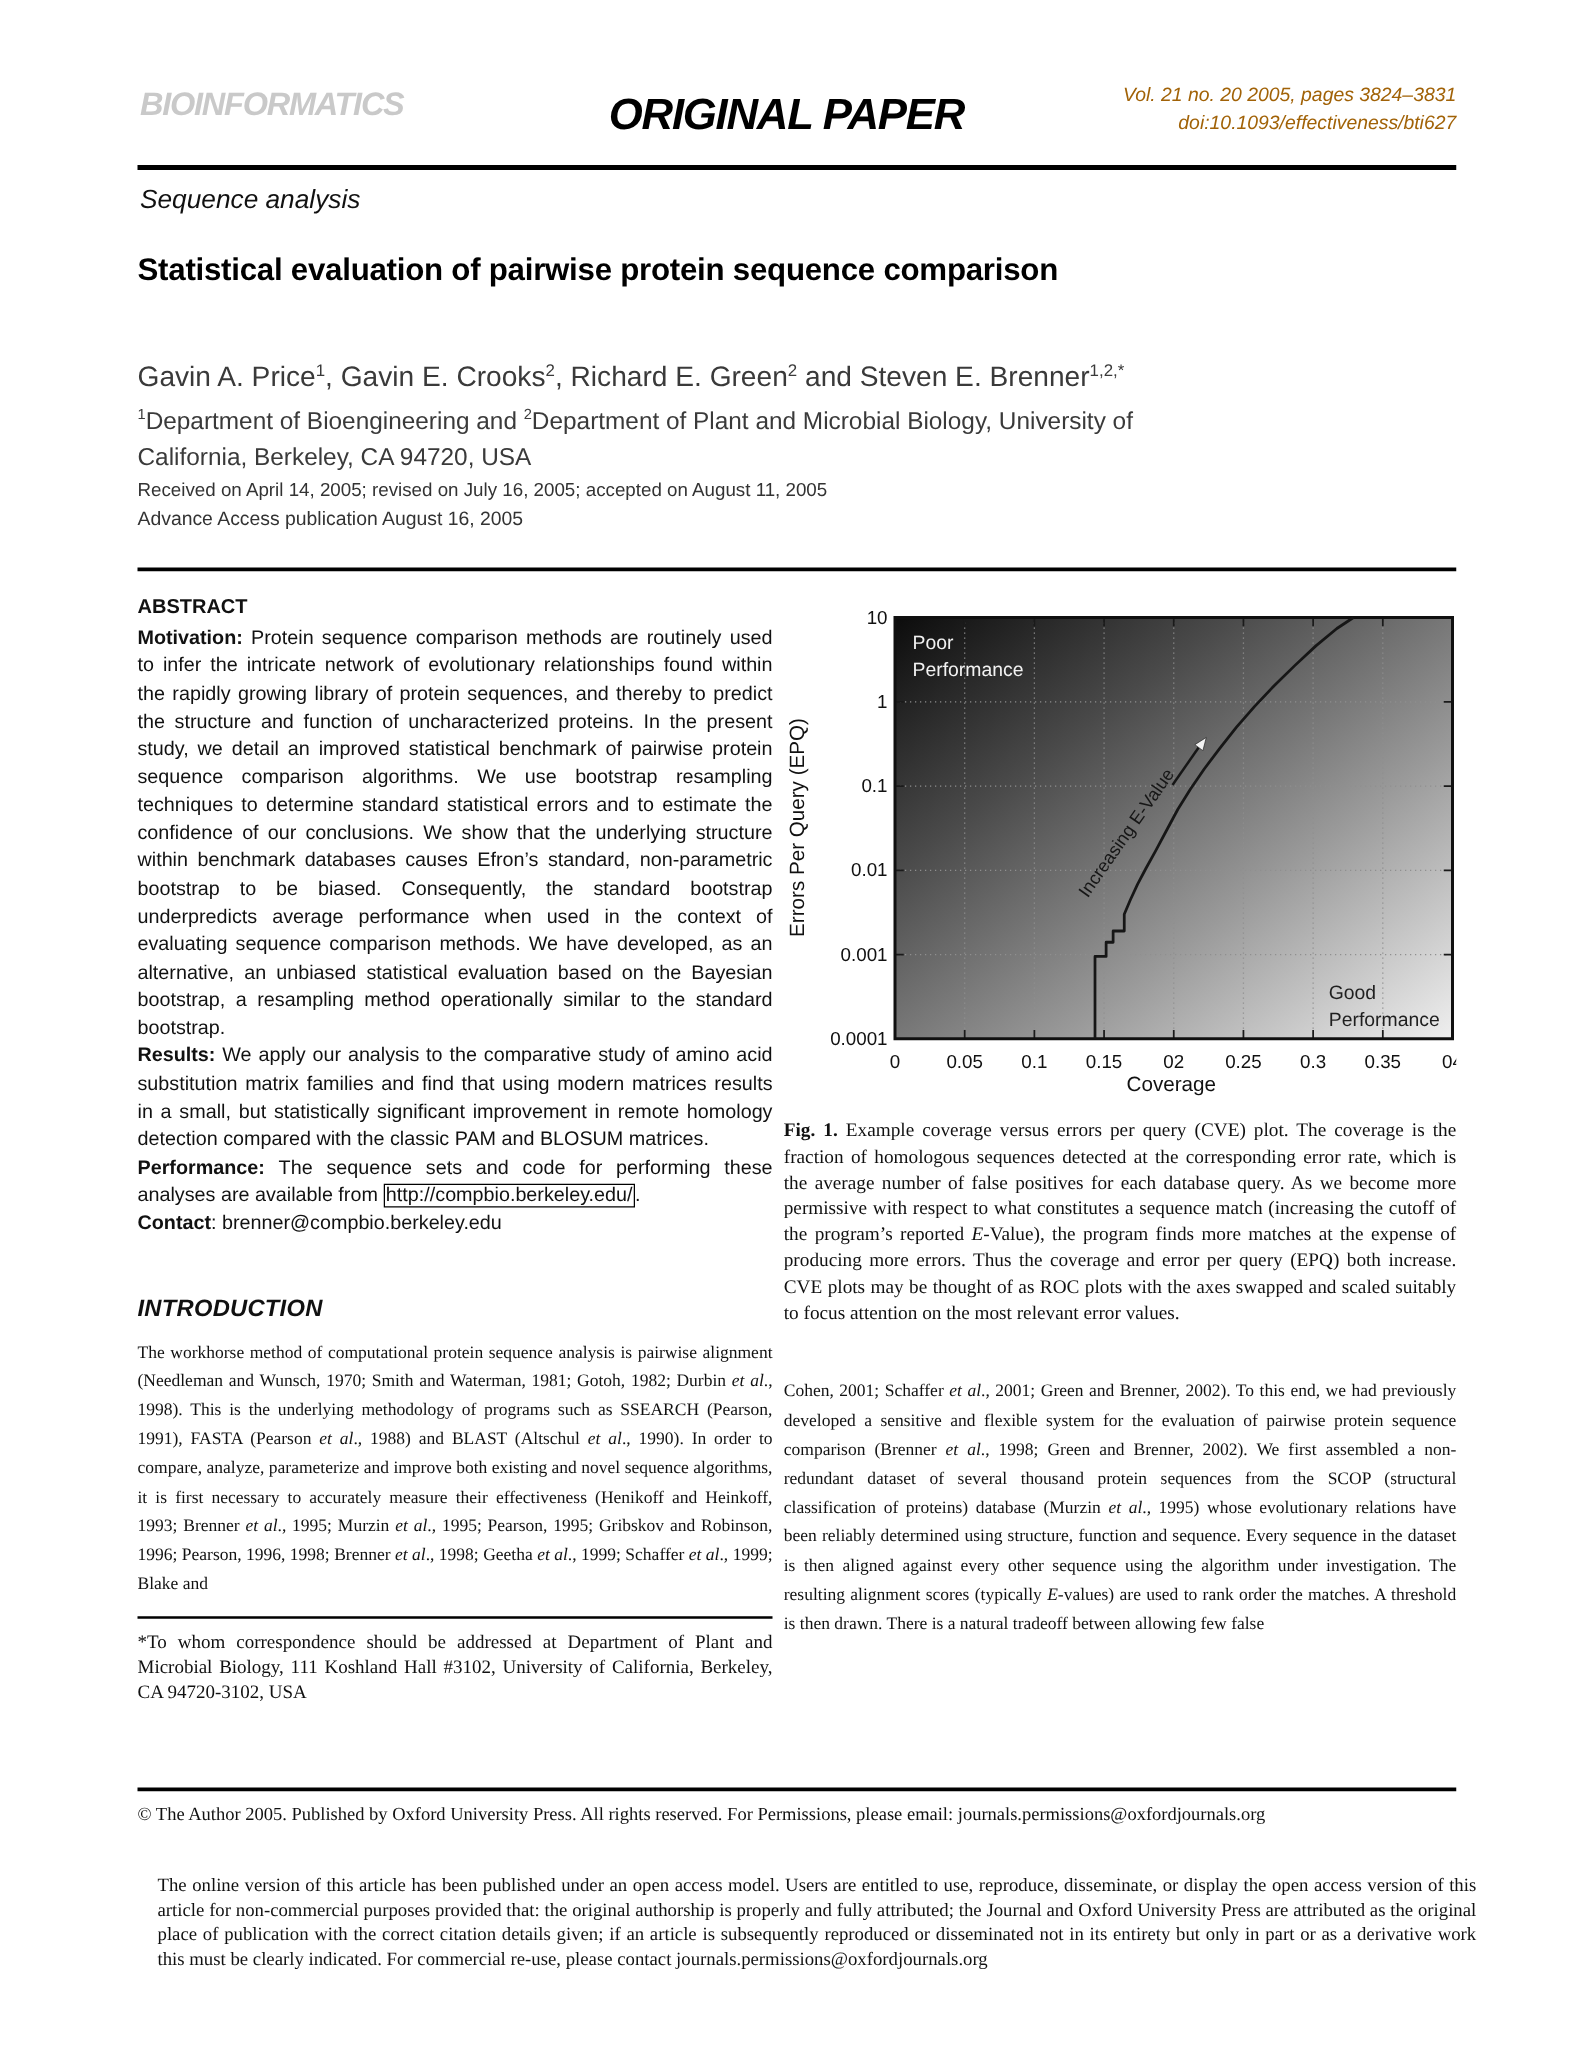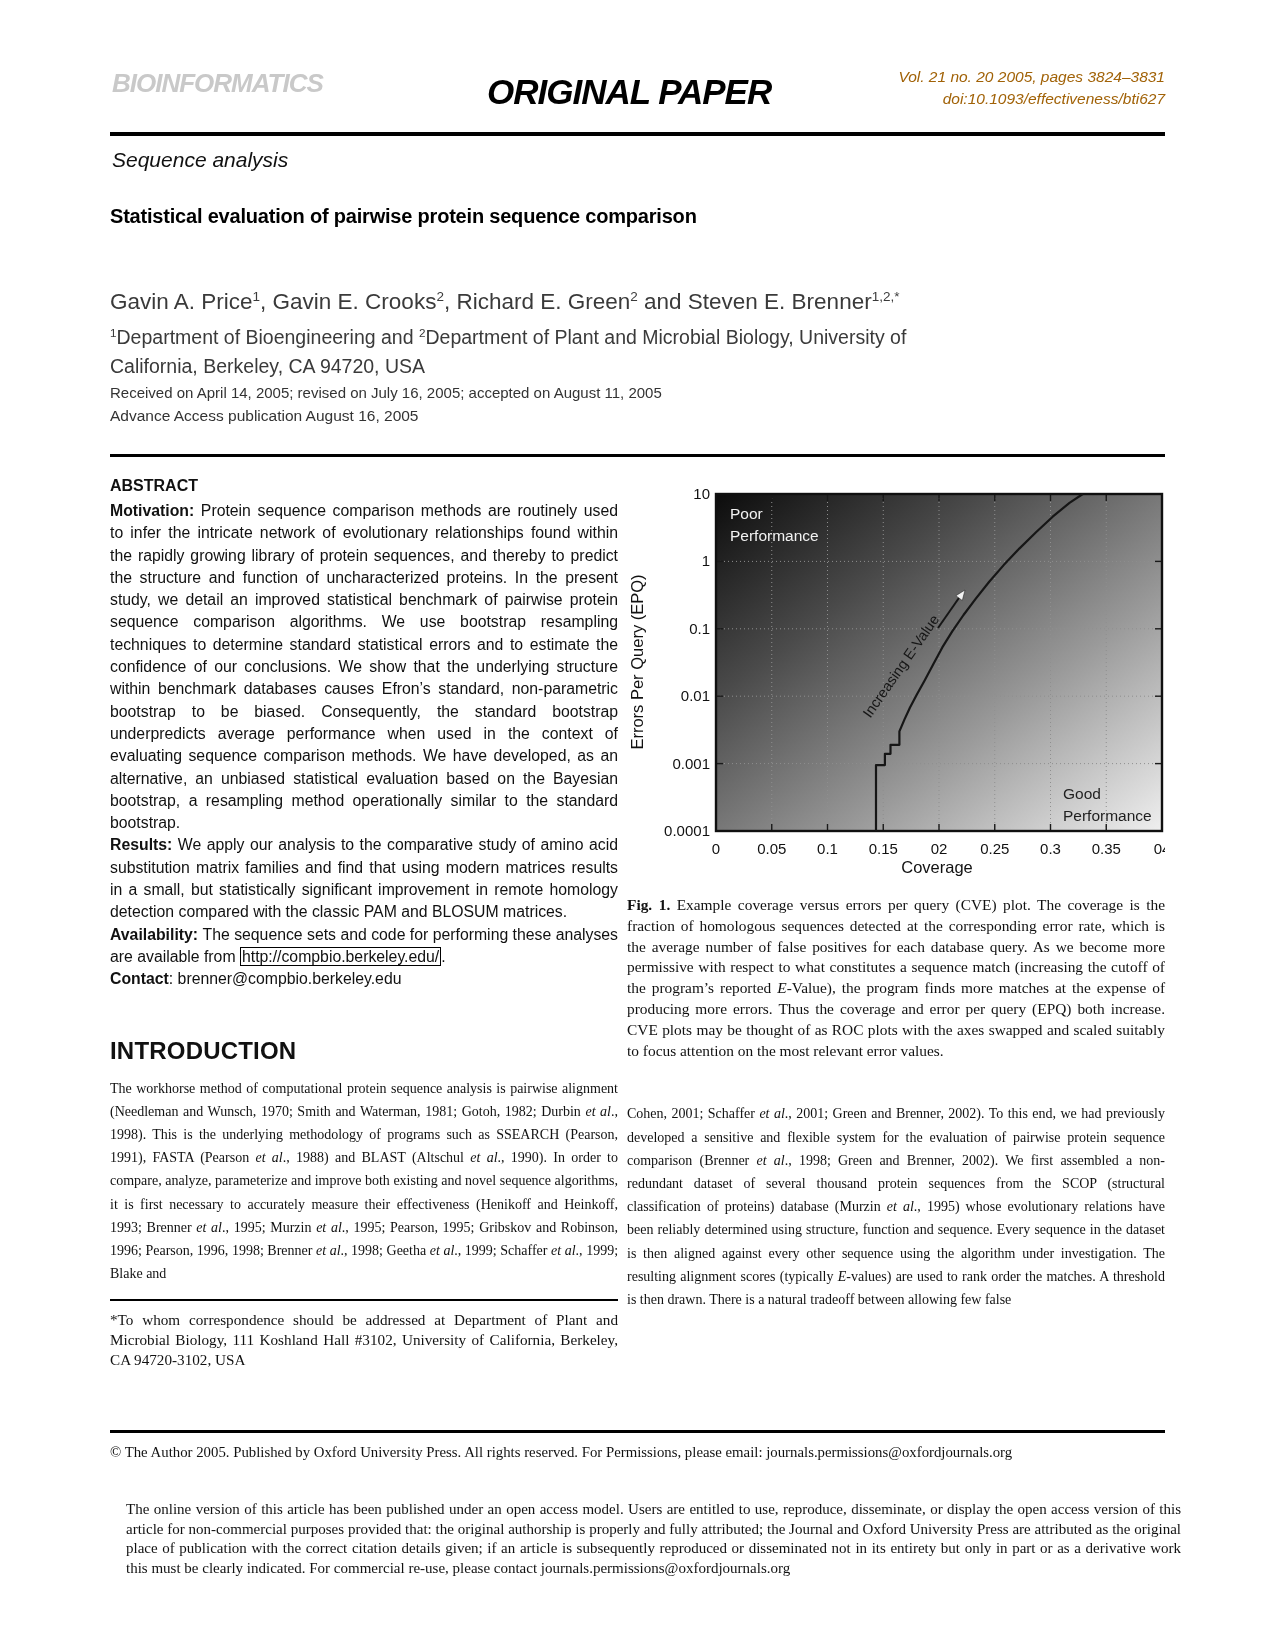--- a/index.html
+++ b/index.html
@@ -10,33 +10,33 @@
         font-size:26px;line-height:1;color:#c9c9c9;letter-spacing:-1px;}
   .ptype{position:absolute;left:487px;top:74px;font-style:italic;font-weight:bold;
         font-size:35px;line-height:1;color:#000;letter-spacing:-1px;}
   .volblock{position:absolute;right:110px;top:66px;text-align:right;font-style:italic;
         font-size:15.5px;line-height:1.45;color:#a16207;}
   .rule{position:absolute;left:110px;width:1055px;background:#000;}
   .rule1{top:132px;height:4px;}
   .rule2{top:454px;height:3px;}
   .rule3{top:1430px;height:3px;}
   .seclabel{position:absolute;left:112px;top:148px;font-style:italic;font-size:21px;color:#111;}
-  .title{position:absolute;left:110px;top:192px;margin:0;font-weight:bold;font-size:20px;
+  .title{position:absolute;left:110px;top:192px;margin:0;font-weight:bold;font-size:25px;
         line-height:49px;letter-spacing:-0.2px;color:#000;}
   .tl{display:block;}
   .authors{position:absolute;left:110px;top:289px;font-size:22.5px;color:#3a3a3a;}
   .affil{position:absolute;left:110px;top:323px;width:872px;font-size:19.5px;line-height:29px;color:#3a3a3a;}
   .recv{position:absolute;left:110px;top:384px;font-size:15px;color:#333;}
   .adv{position:absolute;left:110px;top:407px;font-size:15.5px;color:#333;}
   
   .leftcol{position:absolute;left:110px;top:477px;width:508px;}
   .rightcol{position:absolute;left:627px;top:462px;width:538px;}
   .absh{font-weight:bold;font-size:16px;margin:0 0 5px 0;}
   .ab{margin:0;font-size:15.8px;line-height:22.3px;text-align:justify;}
-  .introh{font-weight:bold;font-size:24px;margin:46px 0 12px 0;letter-spacing:0.2px;}
+  .introh{font-weight:bold;font-size:19px;margin:46px 0 12px 0;letter-spacing:0.2px;font-style:italic;}
   .body{margin:0;font-family:"Liberation Serif",serif;font-size:14px;line-height:23.2px;text-align:justify;}
   .fnrule{height:2px;background:#000;margin:14px 0 9px 0;}
   .fn{margin:0;font-family:"Liberation Serif",serif;font-size:15.2px;line-height:20px;text-align:justify;}
   .cap{margin:8px 0 0 0;font-family:"Liberation Serif",serif;font-size:15.4px;line-height:20.8px;text-align:justify;}
   .rbody{margin-top:41px;}
   
   .copy{position:absolute;left:110px;top:1444px;width:1055px;margin:0;
         font-family:"Liberation Serif",serif;font-size:14.8px;color:#111;}
   .oa{position:absolute;left:110px;top:1484px;width:1055px;margin:16px;
         font-family:"Liberation Serif",serif;font-size:15px;line-height:19.5px;text-align:justify;color:#111;}
@@ -81,21 +81,21 @@
   <div class="affil"><span class="run-sup">1</span><span>Department of Bioengineering and </span><span class="run-sup">2</span><span>Department of Plant and Microbial Biology, University of California, Berkeley, CA 94720, USA</span></div>
   <div class="recv">Received on April 14, 2005; revised on July 16, 2005; accepted on August 11, 2005</div>
   <div class="adv">Advance Access publication August 16, 2005</div>
 
   <div class="rule rule2"></div>
 
   <div class="leftcol">
     <div class="absh">ABSTRACT</div>
     <p class="ab"><span class="run-b">Motivation: </span><span>Protein sequence comparison methods are routinely used to infer the intricate network of evolutionary relationships found within the rapidly growing library of protein sequences, and thereby to predict the structure and function of uncharacterized proteins. In the present study, we detail an improved statistical benchmark of pairwise protein sequence comparison algorithms. We use bootstrap resampling techniques to determine standard statistical errors and to estimate the confidence of our conclusions. We show that the underlying structure within benchmark databases causes Efron’s standard, non-parametric bootstrap to be biased. Consequently, the standard bootstrap underpredicts average performance when used in the context of evaluating sequence comparison methods. We have developed, as an alternative, an unbiased statistical evaluation based on the Bayesian bootstrap, a resampling method operationally similar to the standard bootstrap.</span></p>
     <p class="ab"><span class="run-b">Results: </span><span>We apply our analysis to the comparative study of amino acid substitution matrix families and find that using modern matrices results in a small, but statistically significant improvement in remote homology detection compared with the classic PAM and BLOSUM matrices.</span></p>
-    <p class="ab"><span class="run-b">Availability: </span><span>The sequence sets and code for performing these analyses are available from </span><span class="run-link">http://compbio.berkeley.edu/</span><span>.</span></p>
+    <p class="ab"><span class="run-b">Performance: </span><span>The sequence sets and code for performing these analyses are available from </span><span class="run-link">http://compbio.berkeley.edu/</span><span>.</span></p>
     <p class="ab"><span class="run-b">Contact</span><span>: brenner@compbio.berkeley.edu</span></p>
 
     <div class="introh">INTRODUCTION</div>
     <p class="body"><span>The workhorse method of computational protein sequence analysis is pairwise alignment (Needleman and Wunsch, 1970; Smith and Waterman, 1981; Gotoh, 1982; Durbin </span><span class="run-i">et al</span><span>., 1998). This is the underlying methodology of programs such as SSEARCH (Pearson, 1991), FASTA (Pearson </span><span class="run-i">et al</span><span>., 1988) and BLAST (Altschul </span><span class="run-i">et al</span><span>., 1990). In order to compare, analyze, parameterize and improve both existing and novel sequence algorithms, it is first necessary to accurately measure their effectiveness (Henikoff and Heinkoff, 1993; Brenner </span><span class="run-i">et al</span><span>., 1995; Murzin </span><span class="run-i">et al</span><span>., 1995; Pearson, 1995; Gribskov and Robinson, 1996; Pearson, 1996, 1998; Brenner </span><span class="run-i">et al</span><span>., 1998; Geetha </span><span class="run-i">et al</span><span>., 1999; Schaffer </span><span class="run-i">et al</span><span>., 1999; Blake and</span></p>
 
     <div class="fnrule"></div>
     <p class="fn">*To whom correspondence should be addressed at Department of Plant and Microbial Biology, 111 Koshland Hall #3102, University of California, Berkeley, CA 94720-3102, USA</p>
   </div>
 
   <div class="rightcol">

